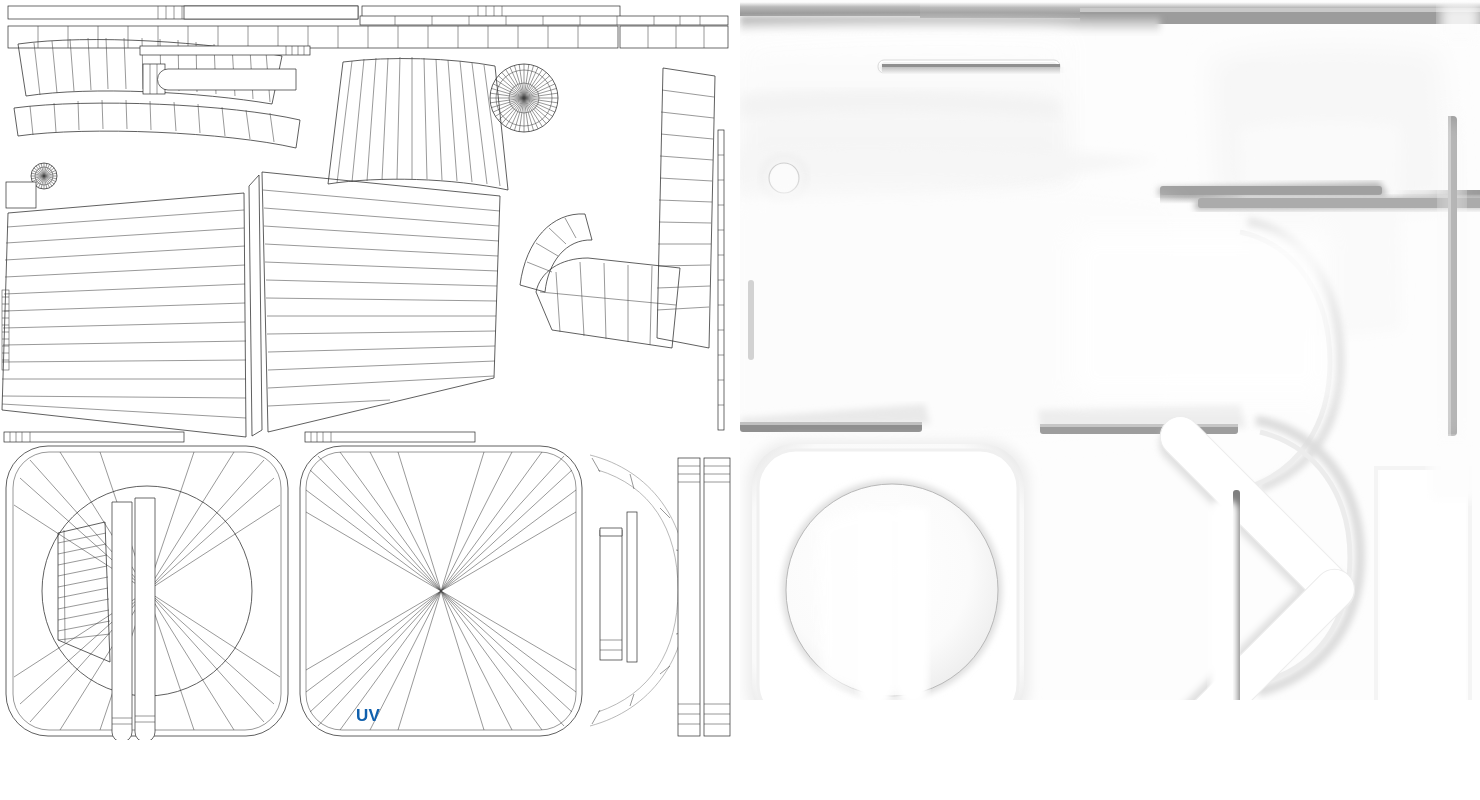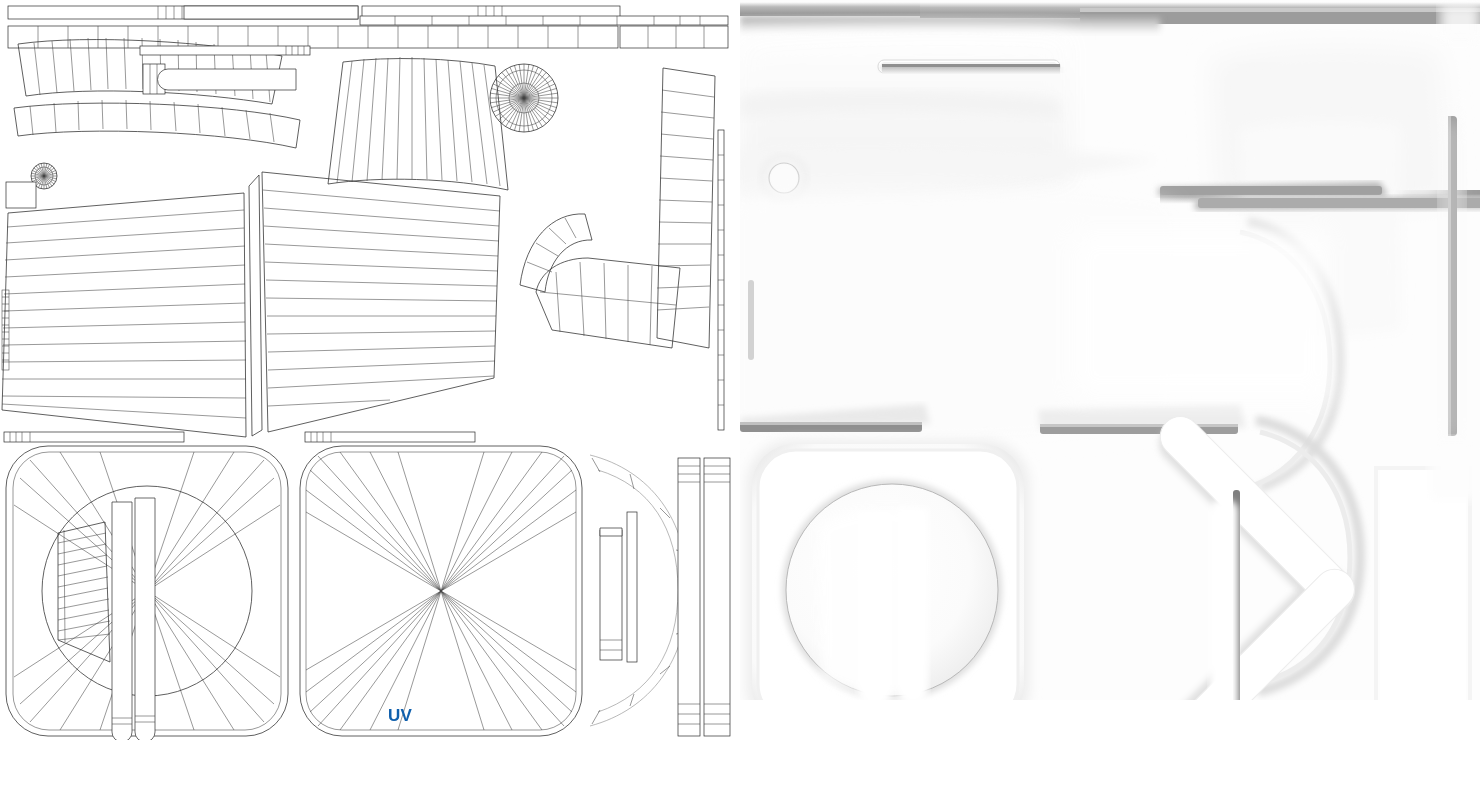--- a/index.html
+++ b/index.html
@@ -13,21 +13,20 @@
 
   .uv-canvas{position:absolute;left:0;top:0;width:736px;height:740px;}
   .ao-canvas{position:absolute;left:0;top:0;width:740px;height:740px;background:#fdfdfd;}
 
   
   .caption{
     position:absolute;bottom:14px;text-align:center;
     font-weight:bold;font-size:17px;letter-spacing:.2px;
     color:#1060ad;font-family:"Liberation Sans",sans-serif;
     white-space:nowrap;
-    padding-left:32px;
   }
   #uv-caption{left:0;width:736px;}
 
   svg{display:block;}
   .wf{fill:none;stroke:#2b2b2b;stroke-width:.75;vector-effect:non-scaling-stroke;}
   .wf-l{fill:none;stroke:#444;stroke-width:.55;}
   .wf-f{fill:#ffffff;stroke:#2b2b2b;stroke-width:.7;}
   .wf-g{fill:none;stroke:#8a8a8a;stroke-width:.6;}
 </style>
 </head>

